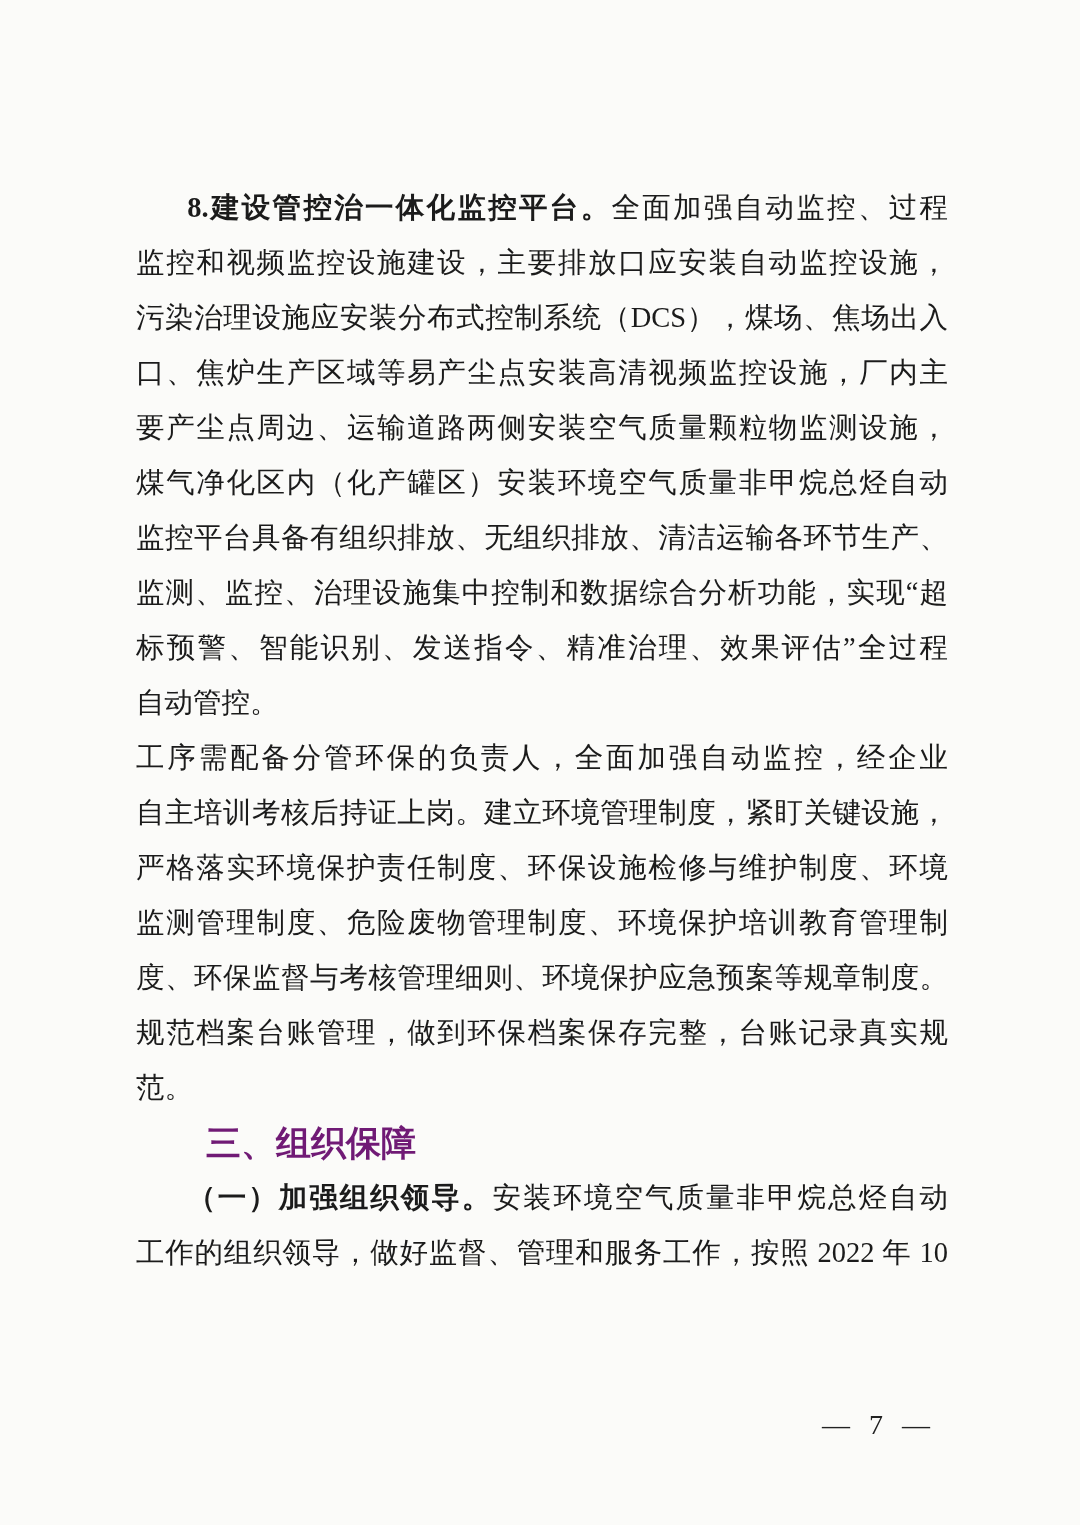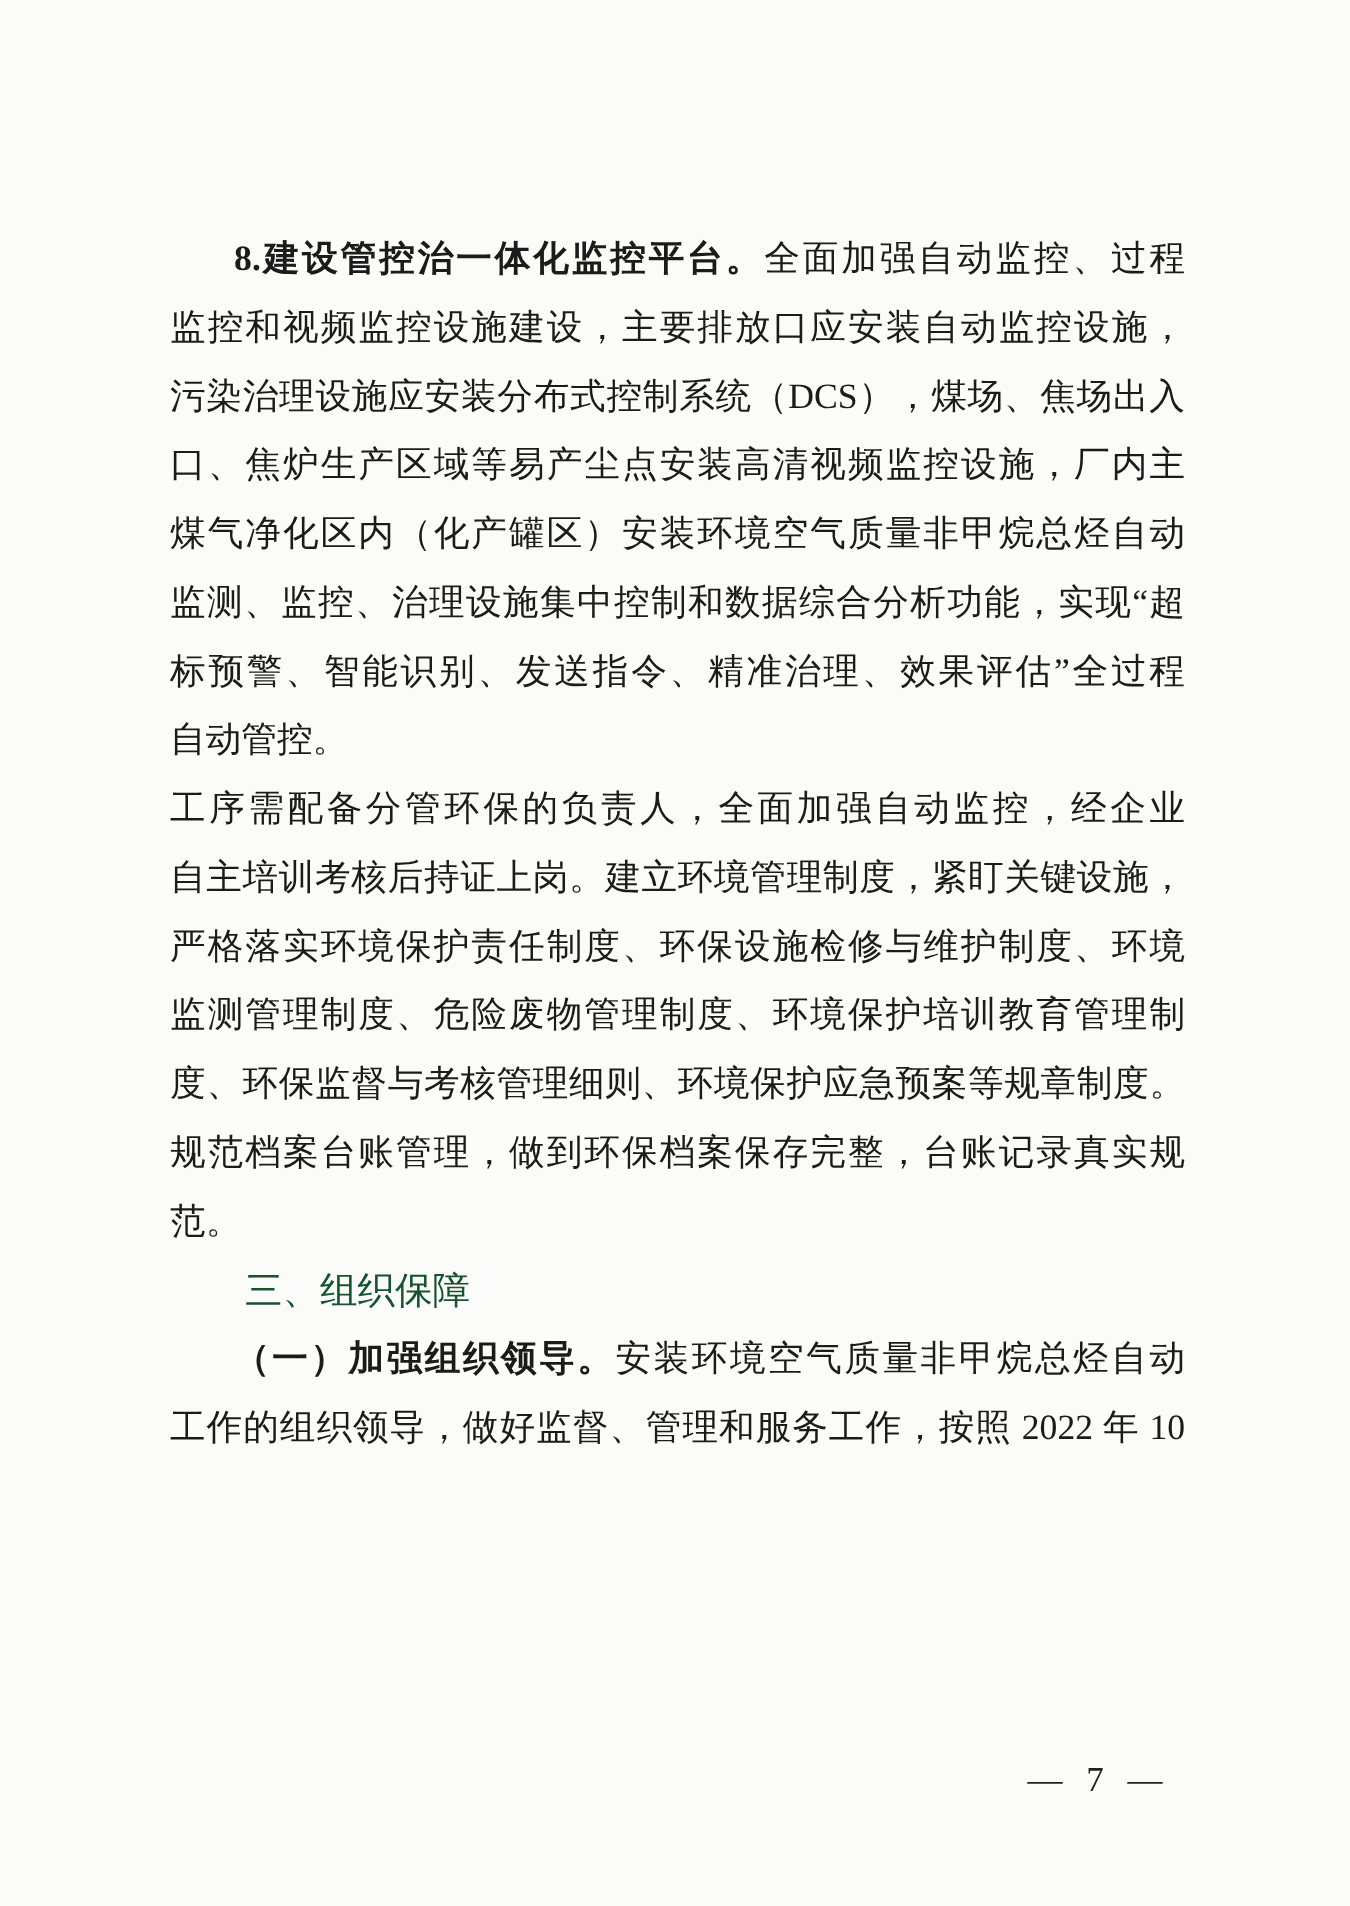--- a/index.html
+++ b/index.html
@@ -23,25 +23,25 @@
     line-height: 55px;
     font-size: 28.5px;
     text-align: justify;
     text-align-last: justify;
     letter-spacing: 0;
   }
   .ln.first { text-indent: 1.8em; }
   .ln.end { text-align-last: left; }
   .ln.sec {
     font-family: "Liberation Sans", "DejaVu Sans", sans-serif;
-    font-weight: 400;
-    font-size: 30px;
+    font-weight: 700;
+    font-size: 35px;
     text-align-last: left;
     text-indent: 2em;
-    color: #14532d;
+    color: #701a75;
   }
   .b { font-weight: bold; }
   .footer {
     position: absolute;
     top: 1405px;
     right: 150px;
     height: 40px;
     line-height: 40px;
     font-size: 28px;
     word-spacing: 12px;
@@ -51,21 +51,23 @@
 </head>
 <body>
 
 <div class="page">
   <div class="textblock">
 
     <div class="ln first"><span class="b">8.建设管控治一体化监控平台。</span><span>全面加强自动监控、过程</span></div>
     <div class="ln">监控和视频监控设施建设，主要排放口应安装自动监控设施，</div>
     <div class="ln">污染治理设施应安装分布式控制系统（DCS），煤场、焦场出入</div>
     <div class="ln">口、焦炉生产区域等易产尘点安装高清视频监控设施，厂内主</div>
+    <div class="ln">要产尘点周边、运输道路两侧安装空气质量颗粒物监测设施，</div>
     <div class="ln">煤气净化区内（化产罐区）安装环境空气质量非甲烷总烃自动</div>
+    <div class="ln">监控平台具备有组织排放、无组织排放、清洁运输各环节生产、</div>
     <div class="ln">监测、监控、治理设施集中控制和数据综合分析功能，实现“超</div>
     <div class="ln">标预警、智能识别、发送指令、精准治理、效果评估”全过程</div>
     <div class="ln end">自动管控。</div>
 
     <div class="ln">工序需配备分管环保的负责人，全面加强自动监控，经企业</div>
     <div class="ln">自主培训考核后持证上岗。建立环境管理制度，紧盯关键设施，</div>
     <div class="ln">严格落实环境保护责任制度、环保设施检修与维护制度、环境</div>
     <div class="ln">监测管理制度、危险废物管理制度、环境保护培训教育管理制</div>
     <div class="ln">度、环保监督与考核管理细则、环境保护应急预案等规章制度。</div>
     <div class="ln">规范档案台账管理，做到环保档案保存完整，台账记录真实规</div>

